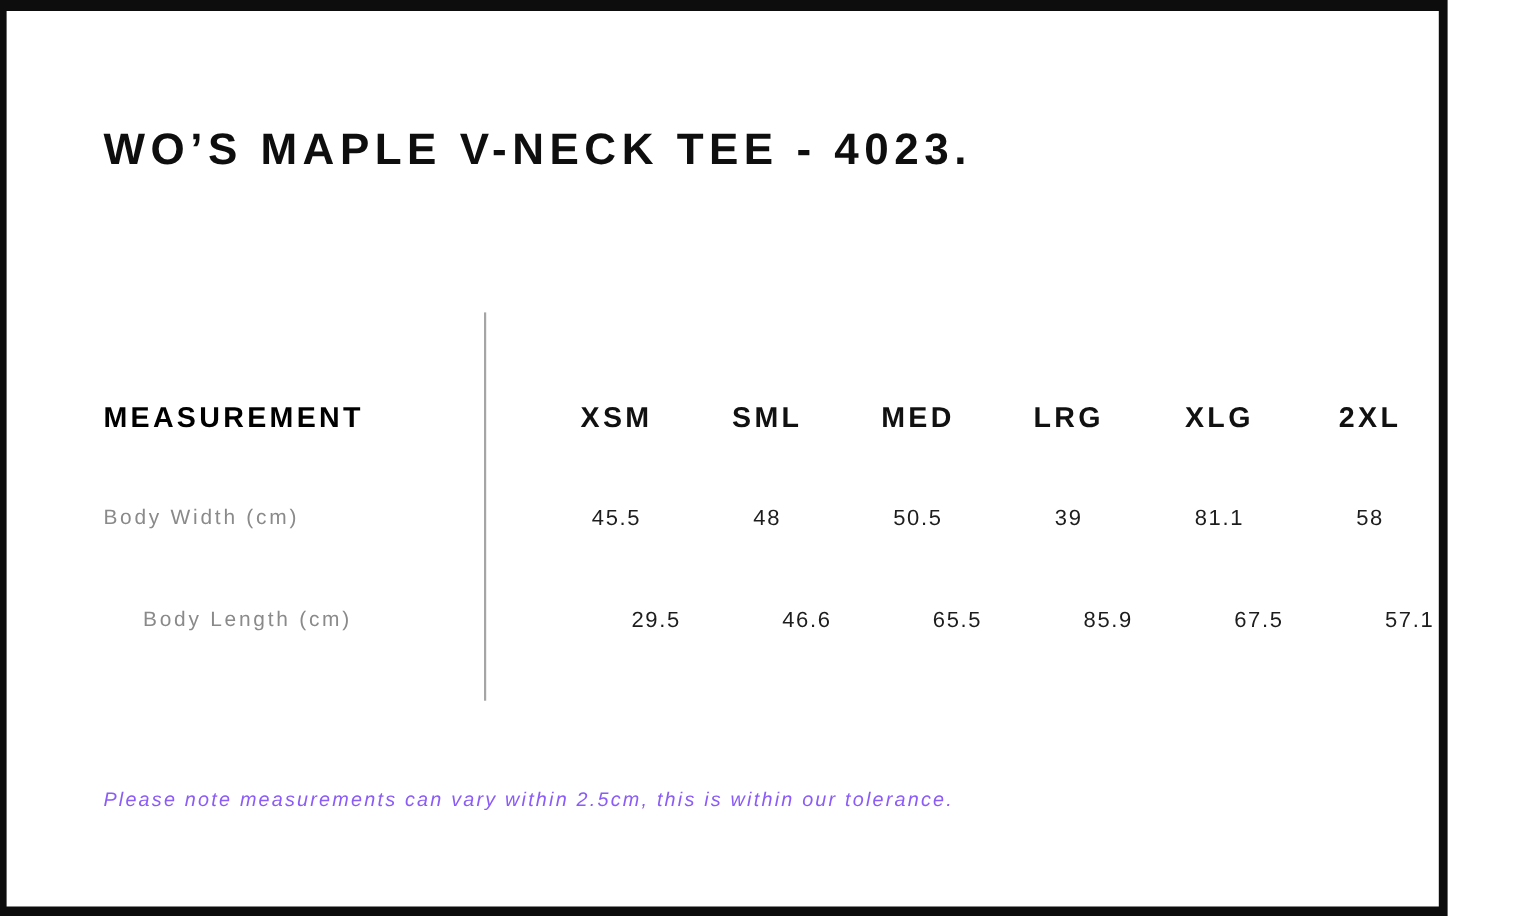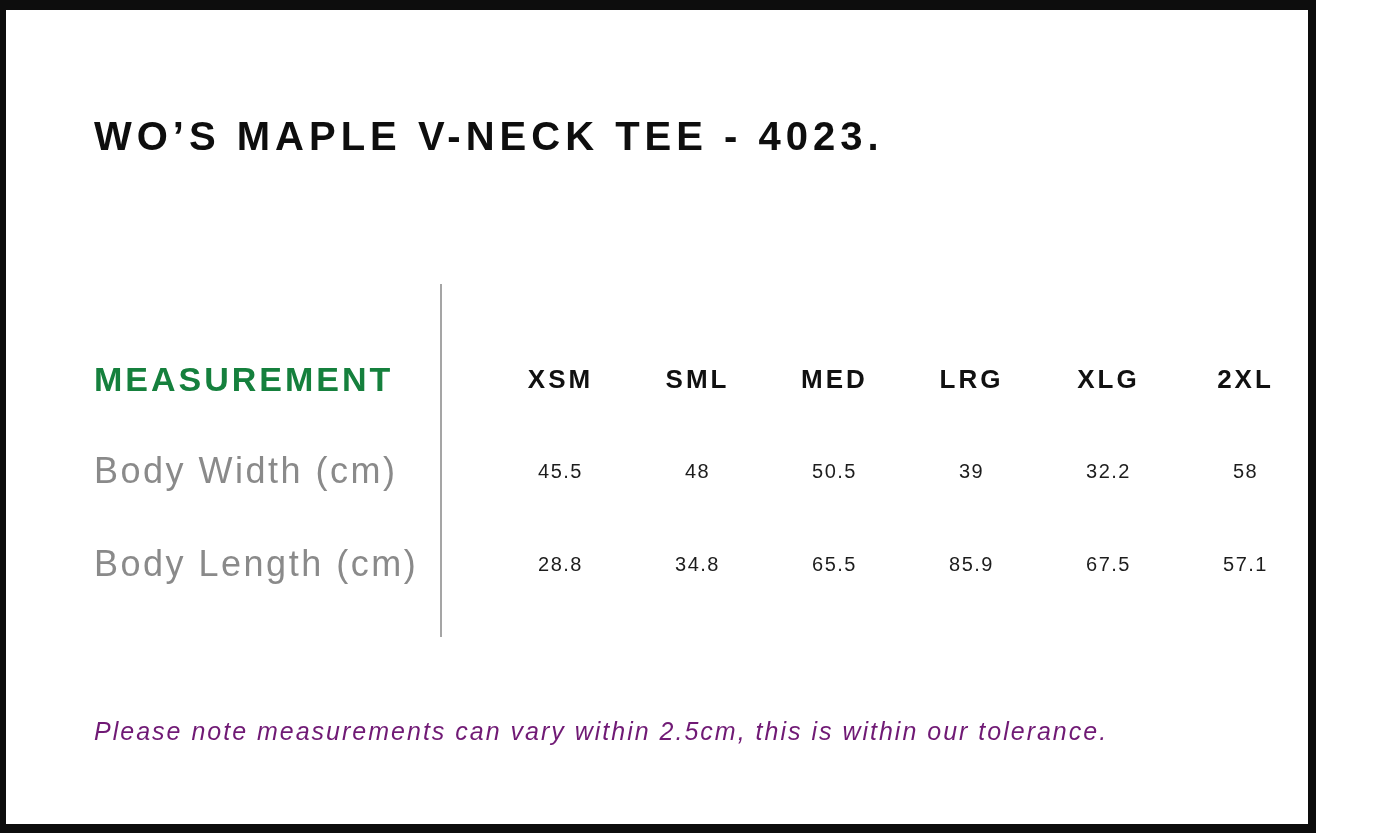--- a/index.html
+++ b/index.html
@@ -44,27 +44,27 @@
     height: 40px;
     display: flex;
     align-items: center;
     white-space: nowrap;
   }
   .label-cell {
     width: 398px;
     flex: 0 0 398px;
   }
   .header-label {
-    font-size: 34px;
+    font-size: 26px;
     font-weight: bold;
     letter-spacing: 3px;
-    color: #15803d;
+    color: #000000;
   }
   .row-label {
-    font-size: 36px;
+    font-size: 19px;
     font-weight: normal;
     letter-spacing: 2.5px;
     color: #8a8a8a;
   }
   .size-cell {
     width: 137px;
     flex: 0 0 137px;
     text-align: center;
   }
   .size-cell.header-cell {
@@ -78,24 +78,24 @@
     font-size: 20px;
     font-weight: normal;
     letter-spacing: 1.5px;
     color: #1d1d1d;
   }
   .footnote {
     position: absolute;
     left: 88px;
     top: 707px;
     margin: 0;
-    font-size: 25px;
+    font-size: 18px;
     font-style: italic;
     letter-spacing: 2px;
-    color: #701a75;
+    color: #8b5cf6;
     white-space: nowrap;
   }
 </style>
 </head>
 <body>
 
 <div class="page">
 
   <h1 class="title">WO’S MAPLE V-NECK TEE - 4023.</h1>
 
@@ -111,27 +111,27 @@
       <div class="size-cell header-cell">XLG</div>
       <div class="size-cell header-cell">2XL</div>
     </div>
 
   <div class="trow" style="top: 441px;">
       <div class="label-cell row-label">Body Width (cm)</div>
       <div class="size-cell value-cell">45.5</div>
       <div class="size-cell value-cell">48</div>
       <div class="size-cell value-cell">50.5</div>
       <div class="size-cell value-cell">39</div>
-      <div class="size-cell value-cell">32.2</div>
+      <div class="size-cell value-cell">81.1</div>
       <div class="size-cell value-cell">58</div>
     </div>
-    <div class="trow" style="top: 534px;">
+    <div class="trow" style="top: 534px; margin-left: 36px;">
       <div class="label-cell row-label">Body Length (cm)</div>
-      <div class="size-cell value-cell">28.8</div>
-      <div class="size-cell value-cell">34.8</div>
+      <div class="size-cell value-cell">29.5</div>
+      <div class="size-cell value-cell">46.6</div>
       <div class="size-cell value-cell">65.5</div>
       <div class="size-cell value-cell">85.9</div>
       <div class="size-cell value-cell">67.5</div>
       <div class="size-cell value-cell">57.1</div>
     </div>
     <p class="footnote">Please note measurements can vary within 2.5cm, this is within our tolerance.</p>
 
 </div>
 
 </body></html>

